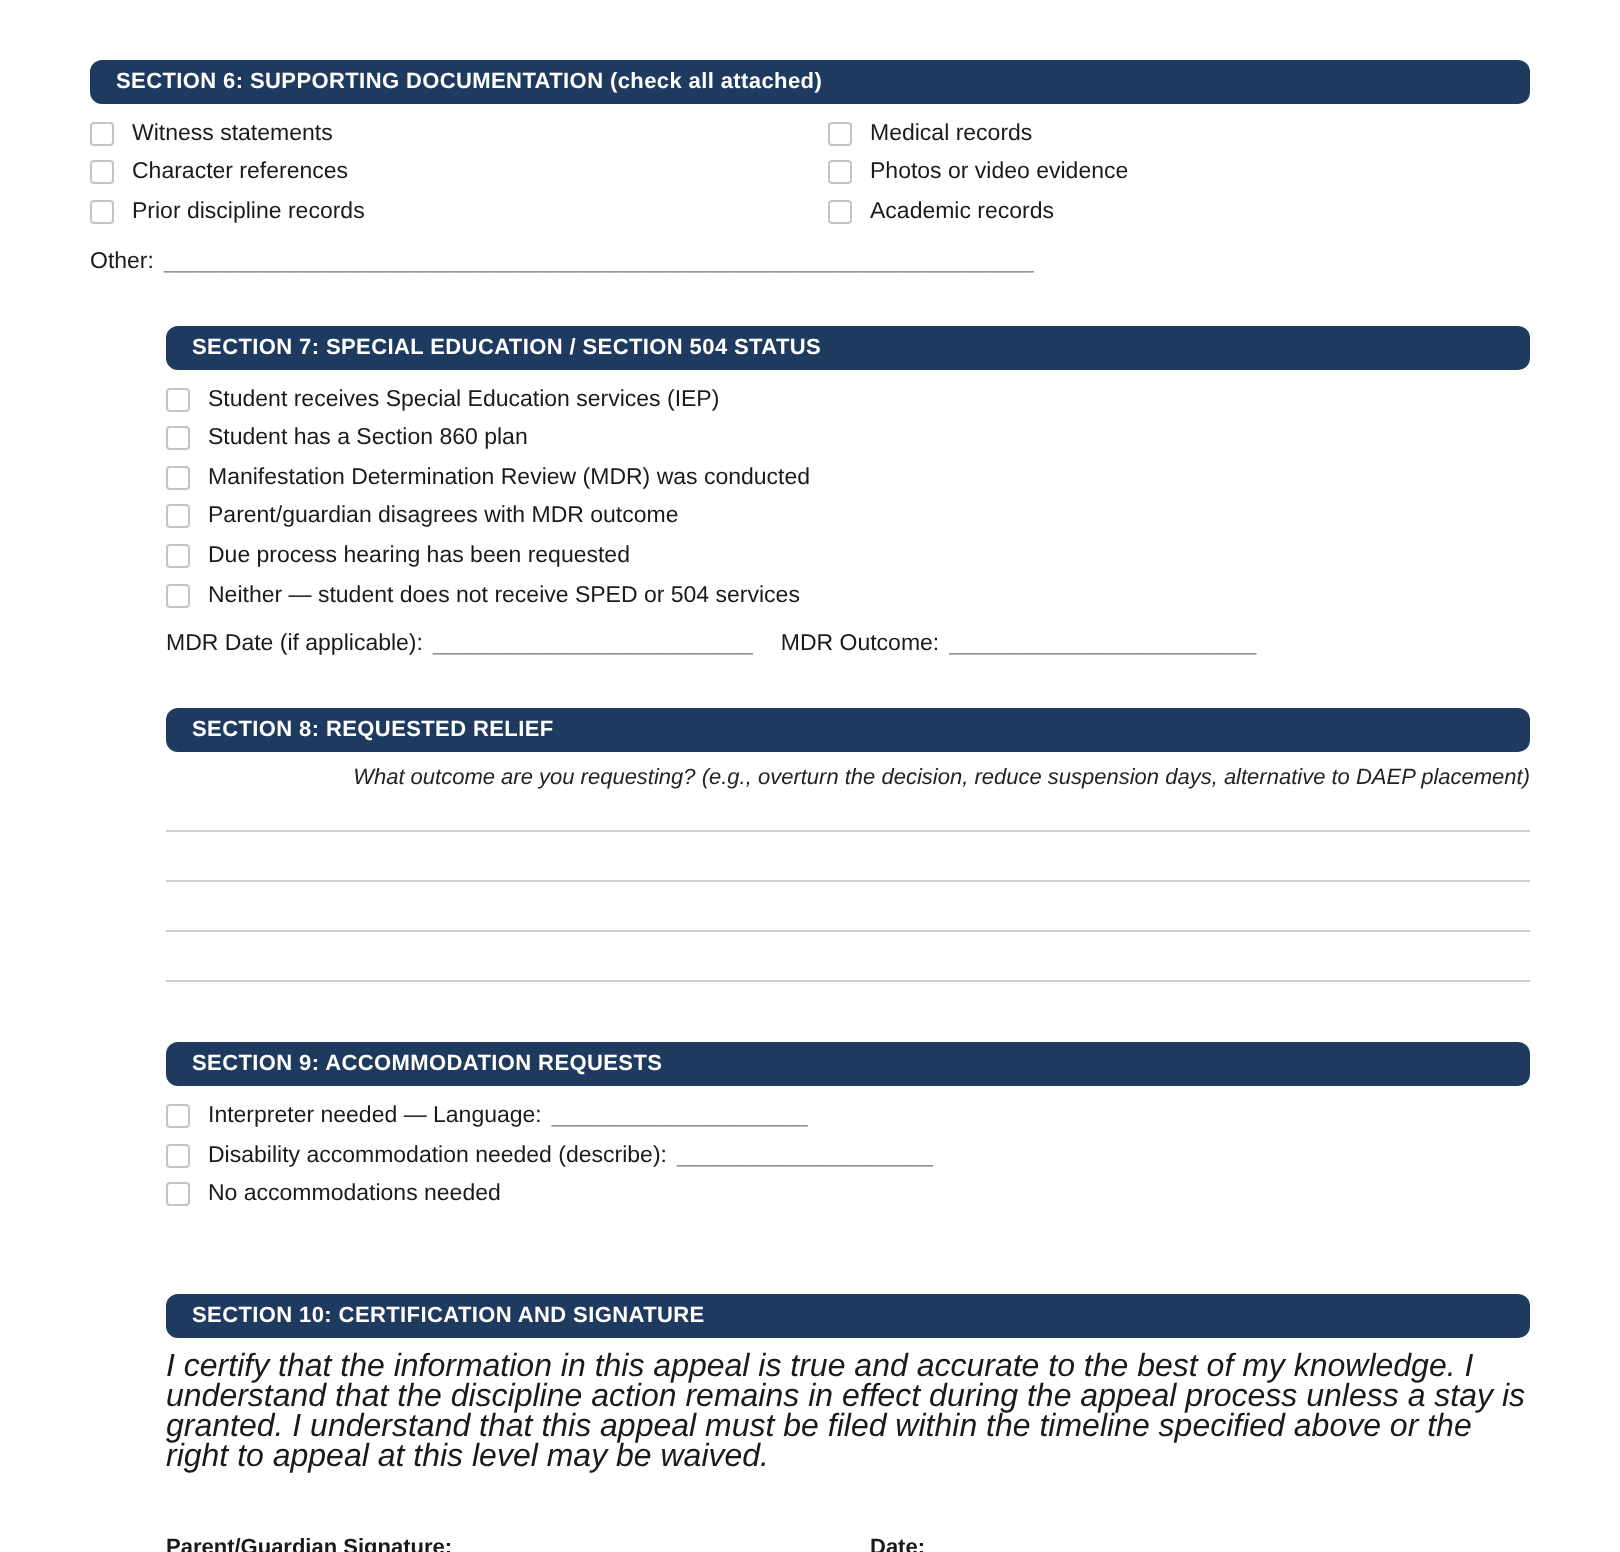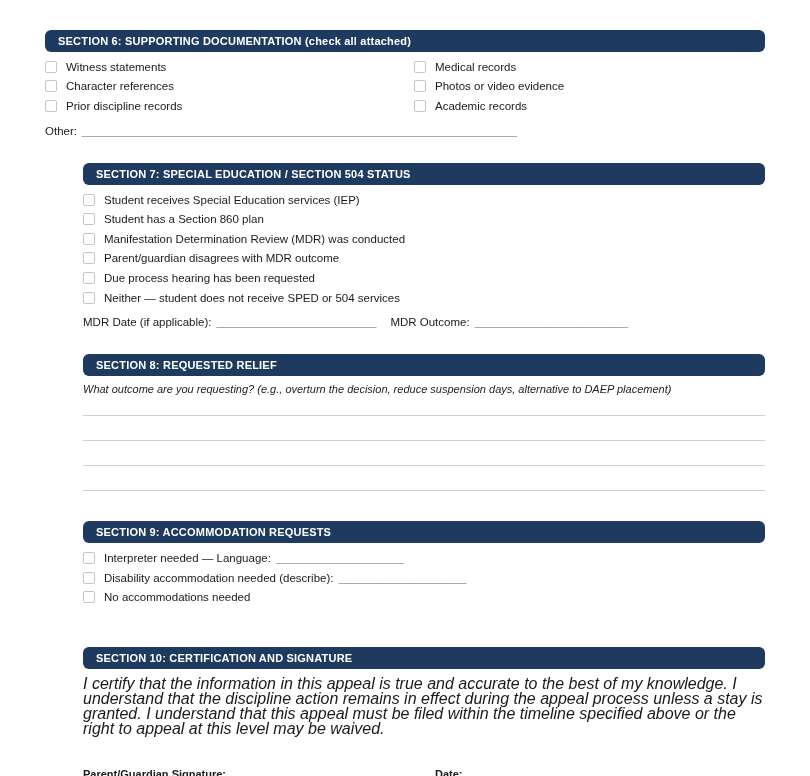--- a/index.html
+++ b/index.html
@@ -67,20 +67,21 @@
   .other-row { margin-top: 9px; }
   .mdr-row { margin-top: 9px; }
   .sec { margin-top: 26px; margin-left: 38px; }
   .sec-9 { margin-top: 30px; }
   .sec-10 { margin-top: 40px; }
   .prompt {
     margin-top: 7px;
     font-size: 11px;
     font-style: italic;
     color: #222222;
+    text-align: right;
   }
   .write-line {
     border-bottom: 1px solid #d0d0d0;
     height: 25px;
   }
   .write-line.first { height: 21px; }
   .cert-text {
     margin-top: 7px;
     font-size: 16px;
     line-height: 15px;

